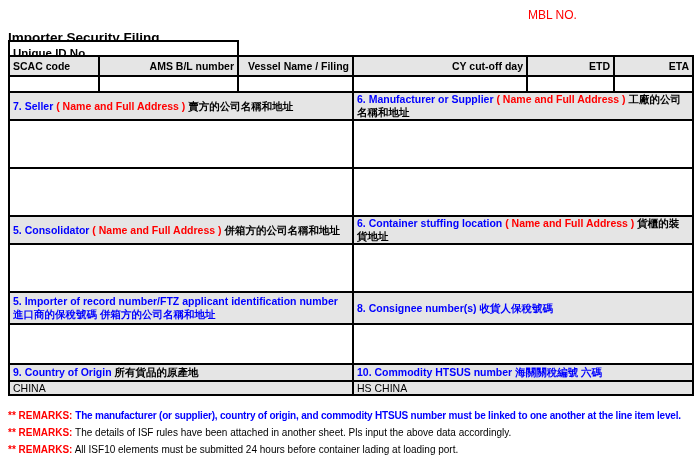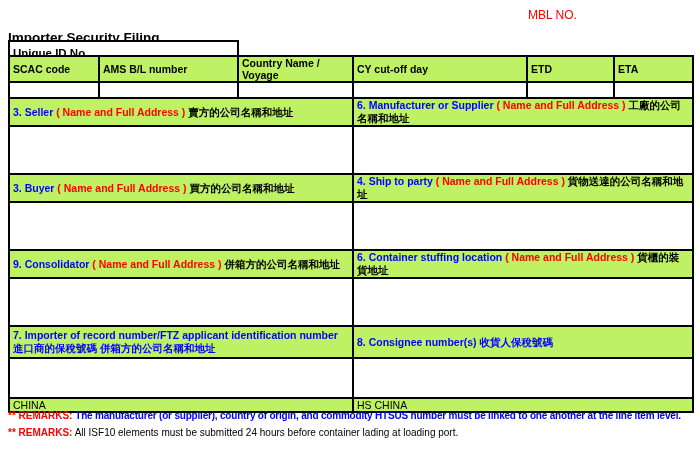--- a/index.html
+++ b/index.html
@@ -16,28 +16,28 @@
     font-size: 12px; font-weight: normal; color: #FF0000;
   }
   .uid-box {
     position: absolute; left: 8px; top: 40px; width: 231px; height: 17px;
     box-sizing: border-box; border: 2px solid #000000; border-bottom: none;
     font-size: 11.5px; font-weight: bold; color: #000000;
     padding: 5px 0 0 3px; background: #ffffff;
   }
   table.isf {
     position: absolute; left: 8px; top: 55px; width: 684px;
-    border-collapse: collapse; table-layout: fixed; background: #bef264;
+    border-collapse: collapse; table-layout: fixed; background: #e5e5e5;
   }
   table.isf td {
     border: 2px solid #000000; padding: 0 3px;
     font-size: 10.5px; color: #000000; overflow: hidden;
     vertical-align: middle;
   }
-  td.col-head { color: #0000FF; font-weight: bold; text-align: left; }
+  td.col-head { color: #0000FF; font-weight: bold; text-align: right; }
   td.col-head.left { text-align: left; }
   td.sec-head { vertical-align: middle; line-height: 13px; }
   .lbl { color: #0000FF; font-weight: bold; }
   .paren { color: #FF0000; font-weight: bold; }
   .cjk { color: #000000; font-weight: bold; }
   .cjk-blue { color: #0000FF; font-weight: bold; }
   td.blank { background: #ffffff; }
   td.val { font-size: 10.5px; color: #000000; vertical-align: middle; }
   .block > span { display: block; }
   .remarks { position: absolute; left: 8px; top: 407px; }
@@ -65,112 +65,114 @@
         <col style="width:115px">
       <col style="width:174px">
         <col style="width:87px">
         <col style="width:79px">
     </colgroup>
 
     <tbody>
         <tr style="height:20px">
       <td class="col-head left">SCAC code</td>
       <td class="col-head">AMS B/L number</td>
-      <td class="col-head">Country Name / Voyage</td>
+      <td class="col-head">Vessel Name / Filing</td>
       <td class="col-head">CY cut-off day</td>
       <td class="col-head">ETD</td>
       <td class="col-head">ETA</td>
     </tr>
 
     <tr style="height:16px">
       <td class="blank"></td>
       <td class="blank"></td>
       <td class="blank"></td>
       <td class="blank"></td>
       <td class="blank"></td>
       <td class="blank"></td>
     </tr>
 
     <tr style="height:17px">
       <td class="sec-head" colspan="3">
-        <span class="lbl">3. Seller</span>
+        <span class="lbl">7. Seller</span>
         <span class="paren">( Name and Full Address )</span>
         <span class="cjk">賣方的公司名稱和地址</span>
       </td>
       <td class="sec-head" colspan="3">
         <span class="lbl">6. Manufacturer or Supplier</span>
         <span class="paren">( Name and Full Address )</span>
         <span class="cjk">工廠的公司名稱和地址</span>
       </td>
     </tr>
     <tr style="height:48px">
       <td class="blank" colspan="3"></td>
       <td class="blank" colspan="3"></td>
     </tr>
 
-    <tr style="height:17px">
-      <td class="sec-head" colspan="3">
-        <span class="lbl">3. Buyer</span>
-        <span class="paren">( Name and Full Address )</span>
-        <span class="cjk">買方的公司名稱和地址</span>
-      </td>
-      <td class="sec-head" colspan="3">
-        <span class="lbl">4. Ship to party</span>
-        <span class="paren">( Name and Full Address )</span>
-        <span class="cjk">貨物送達的公司名稱和地址</span>
-      </td>
-    </tr>
     <tr style="height:48px">
       <td class="blank" colspan="3"></td>
       <td class="blank" colspan="3"></td>
     </tr>
 
     <tr style="height:17px">
       <td class="sec-head" colspan="3">
-        <span class="lbl">9. Consolidator</span>
+        <span class="lbl">5. Consolidator</span>
         <span class="paren">( Name and Full Address )</span>
         <span class="cjk">併箱方的公司名稱和地址</span>
       </td>
       <td class="sec-head" colspan="3">
         <span class="lbl">6. Container stuffing location</span>
         <span class="paren">( Name and Full Address )</span>
         <span class="cjk">貨櫃的裝貨地址</span>
       </td>
     </tr>
     <tr style="height:48px">
       <td class="blank" colspan="3"></td>
       <td class="blank" colspan="3"></td>
     </tr>
 
     <tr style="height:32px">
       <td class="sec-head block" colspan="3">
-        <span class="lbl">7. Importer of record number/FTZ applicant identification number</span>
+        <span class="lbl">5. Importer of record number/FTZ applicant identification number</span>
         <span class="cjk-blue">進口商的保稅號碼 併箱方的公司名稱和地址</span>
       </td>
       <td class="sec-head" colspan="3">
         <span class="lbl">8. Consignee number(s)</span>
         <span class="cjk-blue">收貨人保稅號碼</span>
       </td>
     </tr>
     <tr style="height:40px">
       <td class="blank" colspan="3"></td>
       <td class="blank" colspan="3"></td>
     </tr>
 
+    <tr style="height:17px">
+      <td class="sec-head" colspan="3">
+        <span class="lbl">9. Country of Origin</span>
+        <span class="cjk">所有貨品的原產地</span>
+      </td>
+      <td class="sec-head" colspan="3">
+        <span class="lbl">10. Commodity HTSUS number</span>
+        <span class="cjk-blue">海關關稅編號 六碼</span>
+      </td>
+    </tr>
     <tr style="height:14px">
       <td class="val" colspan="3">CHINA</td>
       <td class="val" colspan="3">HS CHINA</td>
     </tr>
   </tbody>
     </table>
 
   <div class="remarks">
     <div class="remark-line">
       <span class="remark-prefix">** REMARKS:</span>
       <span class="r-blue">The manufacturer (or supplier), country of origin, and commodity HTSUS number must be linked to one another at the line item level.</span>
     </div>
     <div class="remark-line">
       <span class="remark-prefix">** REMARKS:</span>
+      <span class="r-plain">The details of ISF rules have been attached in another sheet. Pls input the above data accordingly.</span>
+    </div>
+    <div class="remark-line">
+      <span class="remark-prefix">** REMARKS:</span>
       <span class="r-plain">All ISF10 elements must be submitted 24 hours before container lading at loading port.</span>
     </div>
   </div>
 
 </div>
 
 </body></html>

